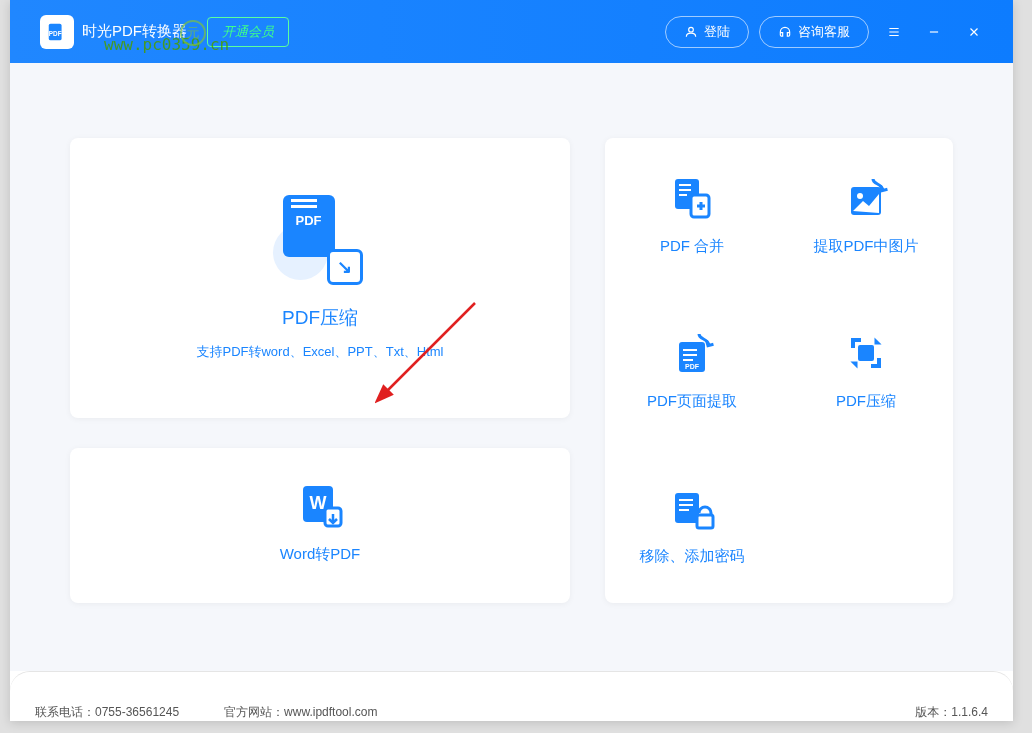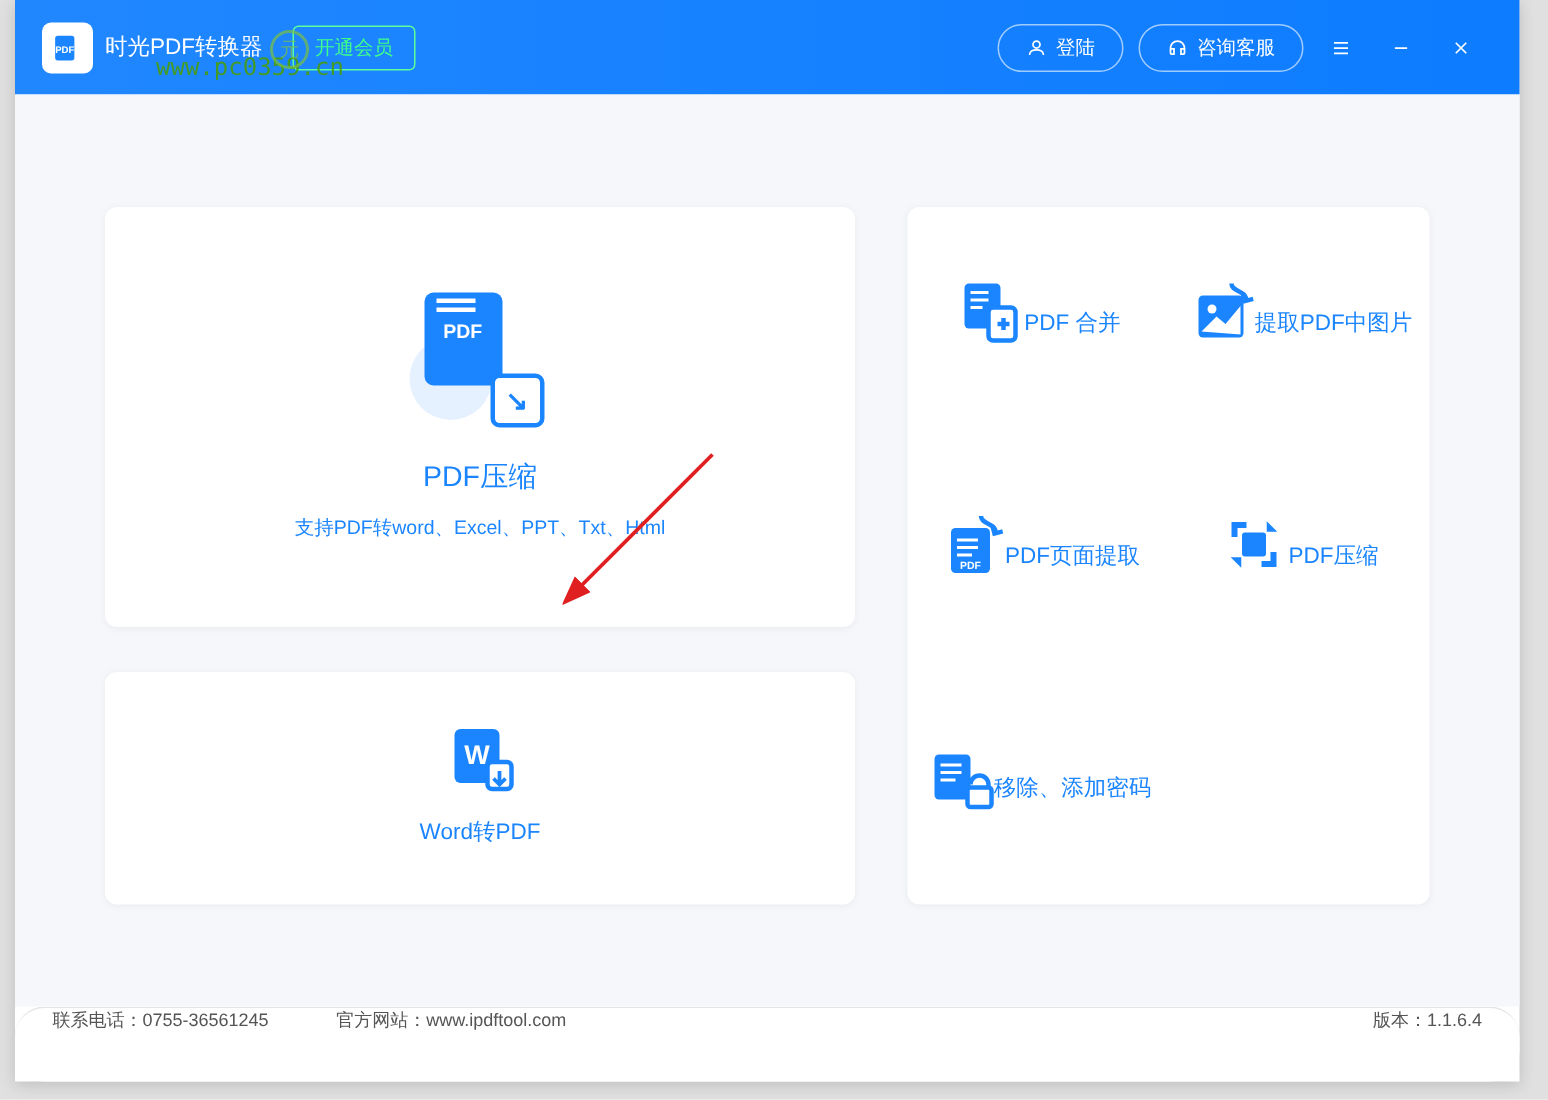--- a/index.html
+++ b/index.html
@@ -20,21 +20,21 @@
       background: #fff;
       display: flex;
       flex-direction: column;
       box-shadow: 0 2px 10px rgba(0,0,0,0.15);
     }
     .titlebar {
       height: 63px;
       background: linear-gradient(90deg, #2087ff 0%, #0d7cff 100%);
       display: flex;
       align-items: center;
-      padding: 0 18px;
+      padding: 0 30px;
       color: #fff;
       position: relative;
     }
     .logo-group {
       display: flex;
       align-items: center;
       gap: 8px;
     }
     .logo-icon {
       width: 34px;
@@ -54,20 +54,21 @@
     }
     .vip-btn {
       margin-left: 20px;
       padding: 5px 14px;
       border: 1px solid #5aff9e;
       color: #3eff8a;
       font-size: 13px;
       border-radius: 4px;
       cursor: pointer;
       background: transparent;
+      font-style: italic;
     }
     .titlebar-right {
       position: absolute;
       right: 24px;
       display: flex;
       align-items: center;
       gap: 10px;
     }
     .pill-btn {
       border: 1px solid rgba(255,255,255,0.6);
@@ -227,42 +228,42 @@
     .right-grid {
       height: 465px;
       display: grid;
       grid-template-columns: 1fr 1fr;
       grid-template-rows: 1fr 1fr 1fr;
       align-items: center;
       justify-items: center;
     }
     .grid-item {
       display: flex;
-      flex-direction: row;
+      flex-direction: column;
       align-items: center;
       cursor: pointer;
     }
     .grid-icon {
       width: 46px;
       height: 46px;
       margin-bottom: 16px;
       position: relative;
       display: flex;
       align-items: center;
       justify-content: center;
     }
     .grid-title {
       color: #1a85ff;
       font-size: 15px;
     }
     .footer {
       height: 50px;
       border-top: 1px solid #e5e5e5;
       display: flex;
-      align-items: flex-start;
+      align-items: flex-end;
       padding: 0 25px;
       font-size: 12px;
       color: #555;
       background: #fff;
       border-radius: 20px;
     }
     .footer-left { flex: 1; display: flex; gap: 45px; }
     .arrow-annotation {
       position: absolute;
       top: 230px;

